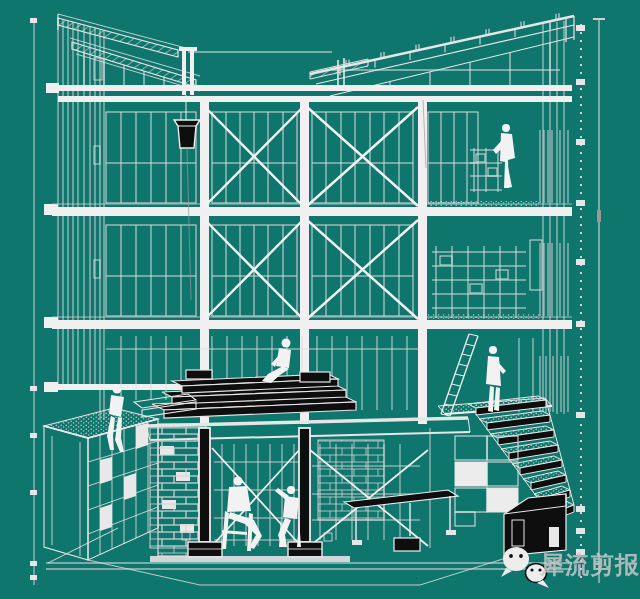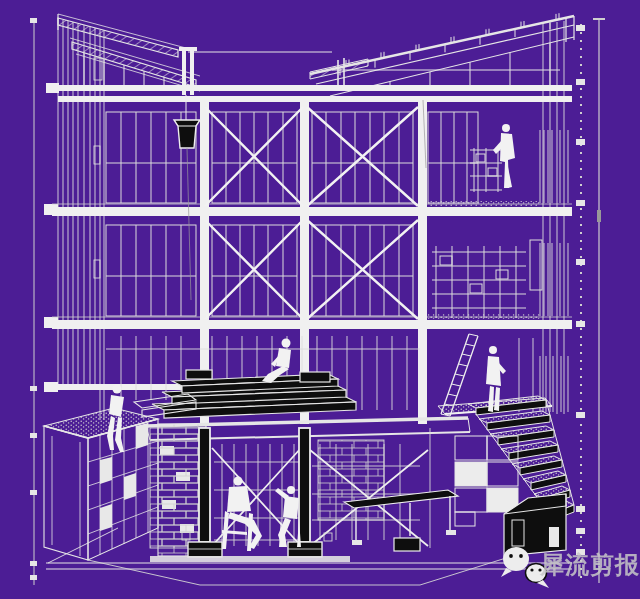--- a/index.html
+++ b/index.html
@@ -5,21 +5,21 @@
   html,body{margin:0;padding:0;background:#000;}
   #stage{position:relative;width:640px;height:599px;background:#0e0e0e;overflow:hidden;
          font-family:"DejaVu Sans","Liberation Sans",sans-serif;}
   #drawing{position:absolute;left:0;top:0;}
   #watermark{position:absolute;left:540px;top:549px;font-size:24px;letter-spacing:1px;
              color:rgba(200,200,200,0.85);font-weight:bold;white-space:nowrap;}
 </style>
 </head>
 <body>
 
-<div id="stage" style="background: #4c1d95;">
+<div id="stage" style="background: #0f766e;">
 <svg id="drawing" width="640" height="599" viewBox="0 0 640 599" xmlns="http://www.w3.org/2000/svg">
   <defs>
     <pattern id="dots" width="5" height="4" patternUnits="userSpaceOnUse">
       <circle cx="1.2" cy="1.2" r="0.7" fill="#d8d8d8"></circle>
           <circle cx="3.6" cy="2.9" r="0.7" fill="#cfcfcf"></circle>
     </pattern>
     <pattern id="brick" width="24" height="14" patternUnits="userSpaceOnUse">
       <path d="M0 0H24M0 7H24M0 14H24M6 0V7M18 7V14" stroke="#cfcfcf" stroke-width="0.8" fill="none"></path>
     </pattern>
     <pattern id="hatch" width="6" height="6" patternUnits="userSpaceOnUse" patternTransform="rotate(55)">

